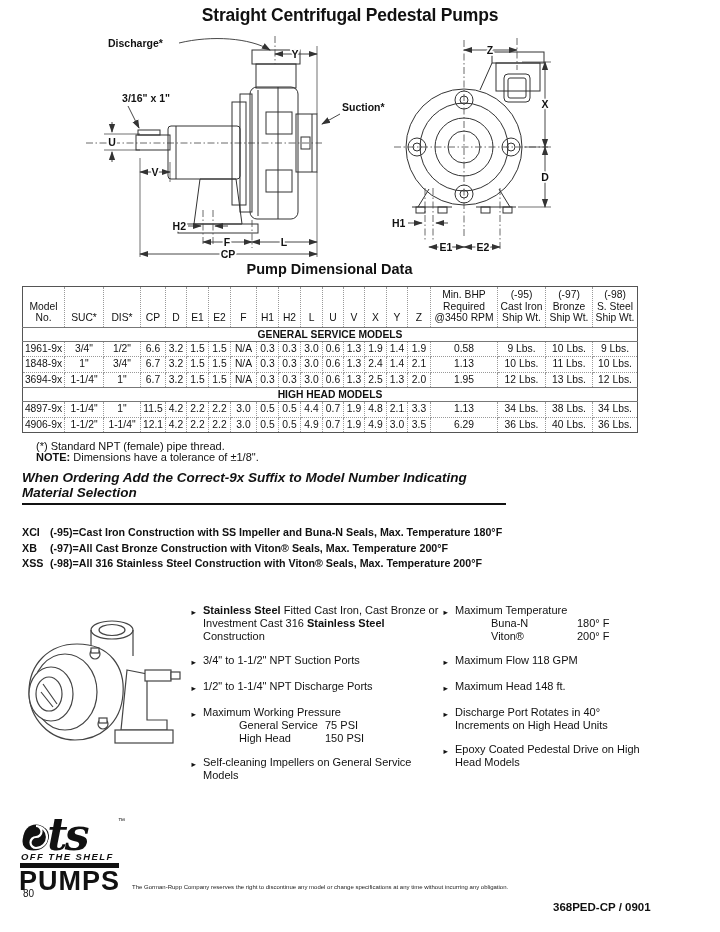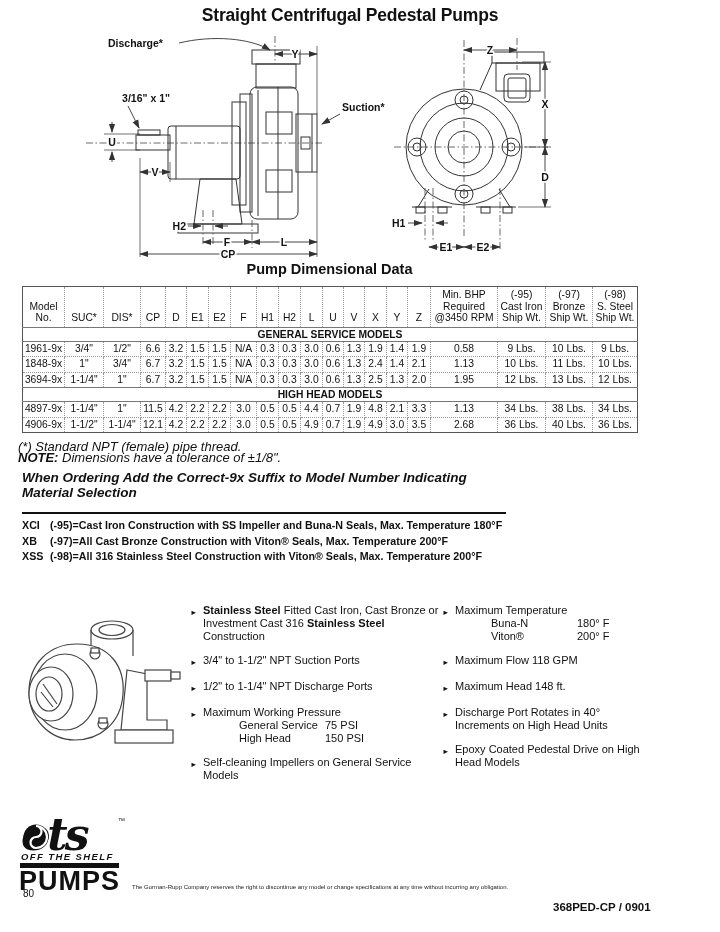--- a/index.html
+++ b/index.html
@@ -18,26 +18,26 @@
   .dlabel{font-size:10.5px;font-weight:bold;fill:#111;text-anchor:middle;paint-order:stroke;stroke:#fff;stroke-width:3.5px;stroke-linejoin:round;}
   .dstart{text-anchor:start;}
   .dend{text-anchor:end;}
 
   .tbl-title{left:22px;top:261px;width:615px;text-align:center;font-size:14.5px;font-weight:bold;margin:0;}
   .dim-table{left:22px;top:286px;width:615px;border-collapse:collapse;table-layout:fixed;border:1.5px solid #555;}
   .dim-table th{border:1px dotted #999;border-bottom:1px solid #777;font-weight:normal;vertical-align:bottom;padding:2px 0 3px;line-height:11.5px;font-size:10.3px;text-align:center;}
   .dim-table td{border:1px dotted #999;font-size:10.3px;line-height:14.5px;padding:0;text-align:center;white-space:nowrap;}
   .dim-table tr.section-row td{border-left:none;border-right:none;border-top:1px solid #777;border-bottom:1px solid #777;font-weight:bold;line-height:13px;}
 
-  .footnotes{left:18px;top:441px;font-size:13px;line-height:11px;font-style:italic;}
+  .footnotes{left:36px;top:441px;font-size:11px;line-height:11px;}
   .footnotes b{font-weight:bold;}
 
   .ordering{left:22px;top:470px;width:560px;}
-  .ord-head{width:484px;font-size:13.5px;font-weight:bold;font-style:italic;border-bottom:2px solid #111;padding-bottom:12px;}
-  .ord-rows{margin-top:4px;}
+  .ord-head{width:484px;font-size:13.5px;font-weight:bold;font-style:italic;border-bottom:2px solid #111;padding-bottom:3px;}
+  .ord-rows{margin-top:20px;}
   .ord-row{font-size:10.7px;font-weight:bold;line-height:15.5px;white-space:nowrap;}
   .ord-code{display:inline-block;width:28px;}
 
   .features-wrap{left:190px;top:590px;width:465px;}
   .feat-head{text-align:center;font-size:17px;font-weight:bold;border-bottom:2.5px solid #222;padding-bottom:5px;}
   .feat-cols{display:flex;margin-top:14px;}
   .fcol-l{width:252px;}
   .fcol-r{width:213px;}
   .feat{display:flex;margin-bottom:11px;font-size:11px;line-height:13px;}
   .bullet{width:13px;flex:0 0 13px;font-size:7.5px;padding-top:2px;color:#111;}
@@ -337,21 +337,21 @@
           <td>2.2</td>
           <td>3.0</td>
           <td>0.5</td>
           <td>0.5</td>
           <td>4.9</td>
           <td>0.7</td>
           <td>1.9</td>
           <td>4.9</td>
           <td>3.0</td>
           <td>3.5</td>
-          <td>2.68</td>
+          <td>6.29</td>
           <td>36 Lbs.</td>
           <td>40 Lbs.</td>
           <td>36 Lbs.</td>
         </tr>
       </tbody>
     </table>
 
   <div class="abs footnotes">
     <div>(*) Standard NPT (female) pipe thread.</div>
     <div><b>NOTE:</b> <span>Dimensions have a tolerance of ±1/8".</span></div>

